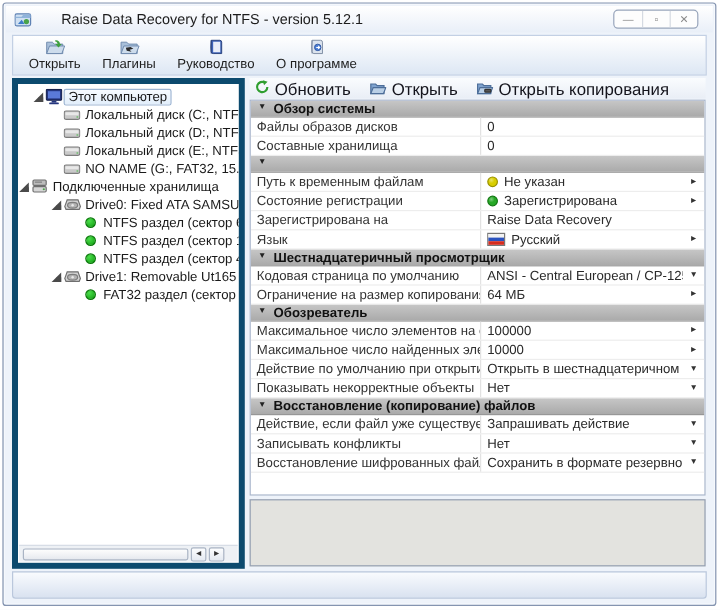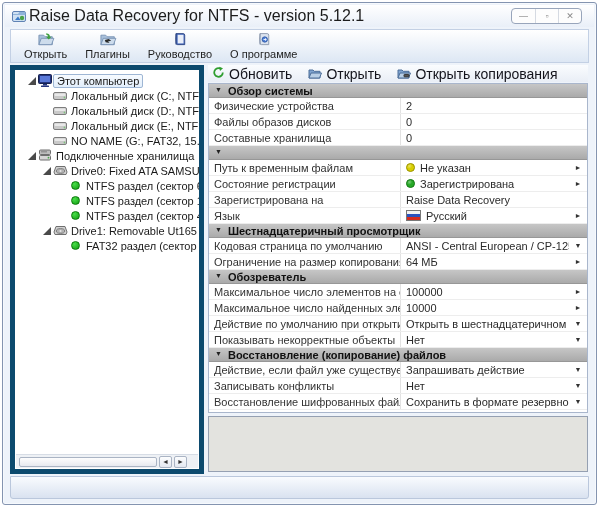--- a/index.html
+++ b/index.html
@@ -4,21 +4,21 @@
 <style>
   html,body{margin:0;padding:0;width:600px;height:508px;background:#fff;
     font-family:"Liberation Sans","DejaVu Sans",sans-serif;-webkit-font-smoothing:antialiased;}
   *{box-sizing:border-box;}
   .window{position:absolute;left:2px;top:2px;width:595px;height:503px;
     border:1px solid #8494b0;border-radius:3px;background:#eef3fa;
     box-shadow:inset 0 0 0 1px #f6f9fd;}
   
   .titlebar{position:absolute;left:2px;top:2px;right:2px;height:22px;display:flex;align-items:center;
     background:linear-gradient(#ffffff,#e9eff8);padding-left:7px;}
-  .title-text{font-size:16px;color:#1c1c1c;margin-left:2px;white-space:nowrap;}
+  .title-text{font-size:12px;color:#1c1c1c;margin-left:24px;white-space:nowrap;}
   .winbtns{position:absolute;right:12px;top:3px;display:flex;background:#fdfdfd;
     border:1px solid #98a5bb;border-radius:4px;overflow:hidden;}
   .winbtn{width:23px;height:14px;display:flex;align-items:center;justify-content:center;
     color:#8a8a8a;font-size:9px;line-height:1;border-left:1px solid #d5dae2;cursor:default;}
   .winbtn:first-child{border-left:none;}
   
   .toolbar{position:absolute;left:7px;right:7px;top:26px;height:34px;
     border:1px solid #c3d0e4;background:linear-gradient(#ffffff,#dde7f4);
     display:flex;align-items:stretch;padding:1px 4px;}
   .tb-btn{display:flex;flex-direction:column;align-items:center;justify-content:center;
@@ -181,21 +181,21 @@
           <span class="tspace"></span>
           <span class="ticon">
             <svg width="14" height="10" viewBox="0 0 14 10">
               <rect x="0.5" y="1.5" width="13" height="7" rx="1.5" fill="#c9c9c9" stroke="#7d7d7d"></rect>
               <rect x="1.5" y="2.5" width="11" height="2.5" rx="1" fill="#e8e8e8"></rect>
               <circle cx="11.5" cy="6.5" r="0.9" fill="#7fbf7f"></circle>
             </svg>
           </span>
           <span class="tlabel">NO NAME (G:, FAT32, 15.06ГБ)</span>
         </div>
-        <div class="trow" style="padding-left: 12px; align-items: center;">
+        <div class="trow" style="padding-left: 0; align-items: center;">
           <span class="texp"></span>
           <span class="ticon">
             <svg width="14" height="13" viewBox="0 0 14 13">
               <rect x="1.5" y="1" width="11" height="4.5" rx="1" fill="#bdbdbd" stroke="#6f6f6f"></rect>
               <rect x="1.5" y="6.5" width="11" height="4.5" rx="1" fill="#d6d6d6" stroke="#6f6f6f"></rect>
               <circle cx="10.5" cy="8.7" r="0.9" fill="#4aa34a"></circle>
               <rect x="3" y="2.2" width="6" height="1.2" fill="#8a8a8a"></rect>
             </svg>
           </span>
           <span class="tlabel">Подключенные хранилища</span>
@@ -282,27 +282,20 @@
             </svg></span>
           <span>Открыть копирования</span>
         </span>
       </div>
     <div class="propgrid" id="propgrid">
         <div class="sechead">
           <span class="arr">▼</span>
           <span>Обзор системы</span>
         </div>
         <div class="prow">
-          <div class="pcell-l">Физические устройства</div>
-          <div class="pcell-v">
-            <span>2</span>
-          </div>
-          <div class="pcell-a"></div>
-        </div>
-        <div class="prow">
           <div class="pcell-l">Файлы образов дисков</div>
           <div class="pcell-v">
             <span>0</span>
           </div>
           <div class="pcell-a"></div>
         </div>
         <div class="prow">
           <div class="pcell-l">Составные хранилища</div>
           <div class="pcell-v">
             <span>0</span>

